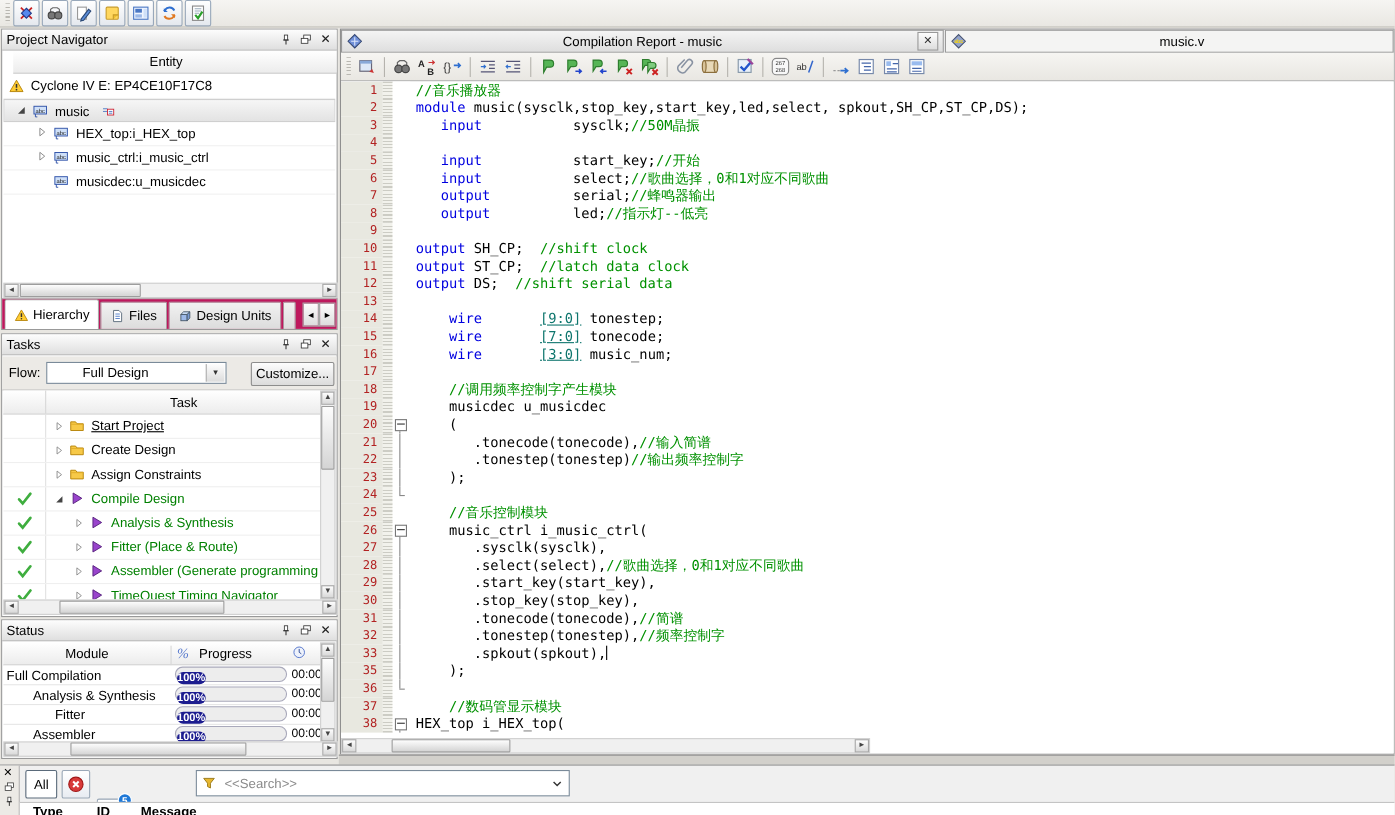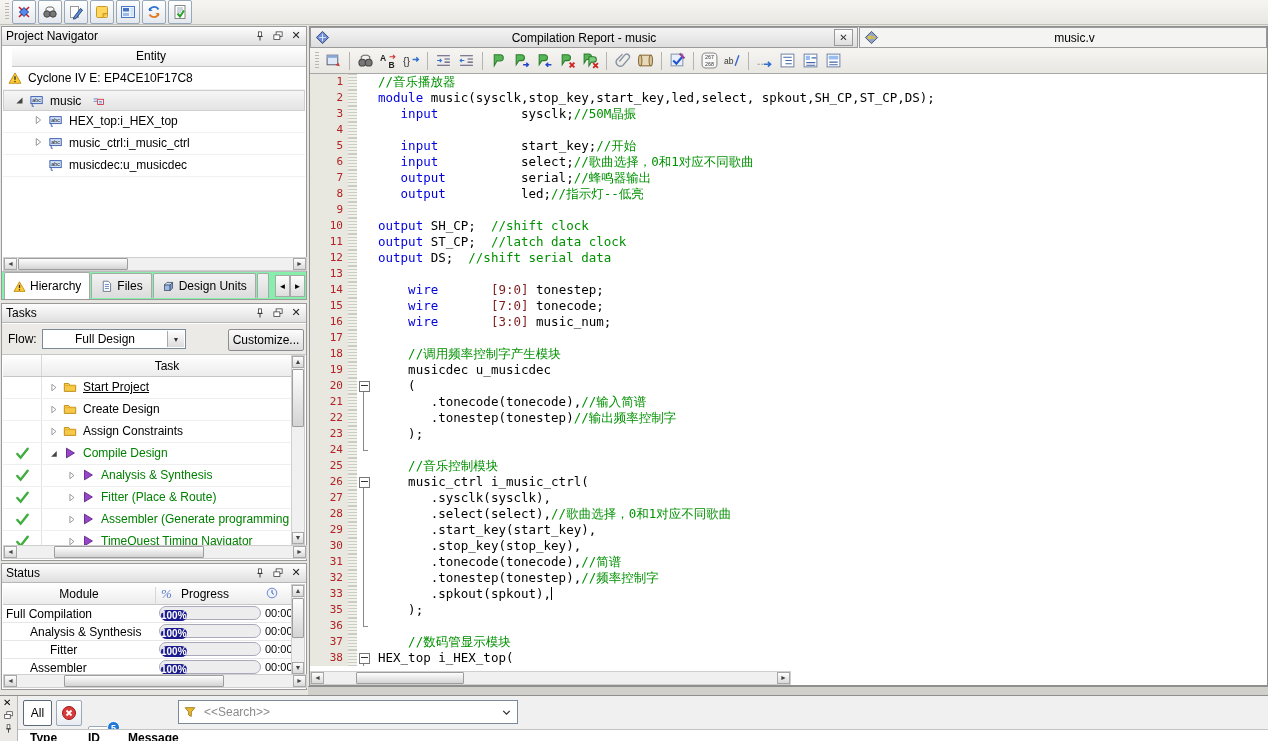--- a/index.html
+++ b/index.html
@@ -31,21 +31,21 @@
         border:1px solid #a8a8a8;box-sizing:border-box;font-size:7px;line-height:10px;text-align:center;color:#444;}
   .sth{position:absolute;background:linear-gradient(#fdfdfd,#d4d4d4);border:1px solid #9d9d9d;box-sizing:border-box;border-radius:1px;}
 
   
   .trow{position:relative;height:21px;border-bottom:1px solid #f1f1f1;white-space:nowrap;}
   .trow.sel{background:linear-gradient(#f6f6f6,#e3e3e3);border:1px solid #cfcfcf;box-sizing:border-box;}
   .trow .ticon{position:absolute;top:2px;}
   .trow .tlabel{position:absolute;top:3px;font-size:12px;}
 
   
-  .ntabs{position:absolute;left:0;right:0;bottom:0;height:27px;background:#86efac;border-top:1px solid #bbb;display:flex;align-items:center;}
+  .ntabs{position:absolute;left:0;right:0;bottom:0;height:27px;background:#be185d;border-top:1px solid #bbb;display:flex;align-items:flex-end;}
   .ntab{height:24px;border:1px solid #a8a8a8;border-bottom:none;background:linear-gradient(#f2f2f2,#dcdcdc);
         display:flex;align-items:center;padding:0 8px;gap:4px;font-size:12px;border-radius:2px 2px 0 0;margin-right:1px;}
   .ntab.active{background:#fff;height:26px;}
   .ntab-sc{width:13px;height:20px;border:1px solid #a8a8a8;background:linear-gradient(#fdfdfd,#ddd);
            font-size:8px;display:flex;align-items:center;justify-content:center;}
 
   
   .taskrow{position:relative;height:21px;border-bottom:1px solid #efefef;white-space:nowrap;}
   .taskrow .chk{position:absolute;left:0;top:0;width:38px;height:100%;border-right:1px solid #e2e2e2;display:flex;align-items:center;justify-content:center;}
   .green{color:#008000;}
@@ -71,21 +71,21 @@
   .closebox{width:17px;height:15px;border:1px solid #999;background:linear-gradient(#fdfdfd,#ddd);
             display:flex;align-items:center;justify-content:center;font-size:10px;margin-right:4px;color:#333;}
   #etoolbar{position:absolute;left:0;top:21px;width:957px;height:26px;background:linear-gradient(#f6f5f2,#e9e7e2);
             border-bottom:1px solid #a8a8a8;display:flex;align-items:center;padding-left:2px;box-sizing:border-box;}
   #codearea{position:absolute;left:0;top:47px;width:957px;height:611px;background:#fff;overflow:hidden;}
   .cl{height:16px;display:flex;white-space:pre;font-family:"DejaVu Sans Mono","Liberation Mono",monospace;font-size:12.5px;line-height:16px;}
   .lnum{width:38px;text-align:right;padding-right:5px;background:#e8e8e0;color:#b22222;font-size:11px;flex:0 0 auto;box-sizing:border-box;}
   .hatch{width:9px;flex:0 0 auto;background:repeating-linear-gradient(to bottom,#ccccc4 0 1px,#f2f2ec 1px 3px);}
   .fmargin{width:16px;flex:0 0 auto;position:relative;background:#fff;}
   .ctext{padding-left:5px;}
-  .kw{color:#0000e0;}.cm{color:#009100;}.nm{color:#7f1d1d;}.tx{color:#000;}
+  .kw{color:#0000e0;}.cm{color:#009100;}.nm{color:#0f766e;text-decoration:underline;}.tx{color:#000;}
   .caret{display:inline-block;width:1px;height:13px;background:#000;vertical-align:-2px;}
   .fbox{position:absolute;left:2px;top:3px;width:9px;height:9px;border:1px solid #777;background:#fff;z-index:2;}
   .fbox::before{content:"";position:absolute;left:1px;right:1px;top:3px;height:1px;background:#333;}
   .fline{position:absolute;left:6px;width:1px;background:#888;}
   .fl-full{top:0;bottom:0;}.fl-below{top:13px;bottom:0;}.fl-half{top:0;height:8px;}
   .fcorner{position:absolute;left:6px;top:8px;width:5px;height:1px;background:#888;}
 
   
   #messages{left:0;top:695px;width:1268px;height:46px;background:#f0f0f0;border-top:1px solid #8f8f8f;box-sizing:border-box;}
   #msg-strip{position:absolute;left:0;top:0;width:17px;height:46px;border-right:1px solid #b5b5b5;background:#eceae6;}
@@ -309,21 +309,21 @@
             <svg viewBox="0 0 16 16" width="12" height="12">
               <rect x="5.5" y="2.5" width="8" height="6" fill="#fff" stroke="#333"></rect>
               <rect x="2.5" y="6.5" width="8" height="6" fill="#fff" stroke="#333"></rect>
             </svg>
           </span>
         <span class="wbtn">✕</span>
       </span>
     </div>
     <div style="position:absolute;left:0;top:20px;width:100%;height:30px;background:#eceae6;border-bottom:1px solid #c6c6c6;">
       <span class="abs" style="left:6px;top:8px;">Flow:</span>
-      <span class="dropdown abs" style="left:40px;top:5px;width:144px;height:20px;padding-left:32px;">
+      <span class="dropdown abs" style="left:40px;top:5px;width:164px;height:20px;padding-left:32px;">
         <span>Full Design</span>
         <span class="dd-arrow">▼</span>
       </span>
       <span class="button7 abs" style="left:226px;top:5px;width:74px;height:20px;">
         <span>Customize...</span>
       </span>
     </div>
     <div class="colhead abs" style="left:1px;top:51px;width:290px;height:22px;">
       <span class="abs" style="left:0;top:0;width:38px;height:100%;border-right:1px solid #d7d7d7;"></span>
       <span class="abs" style="left:38px;right:0;top:4px;text-align:center;">Task</span>

